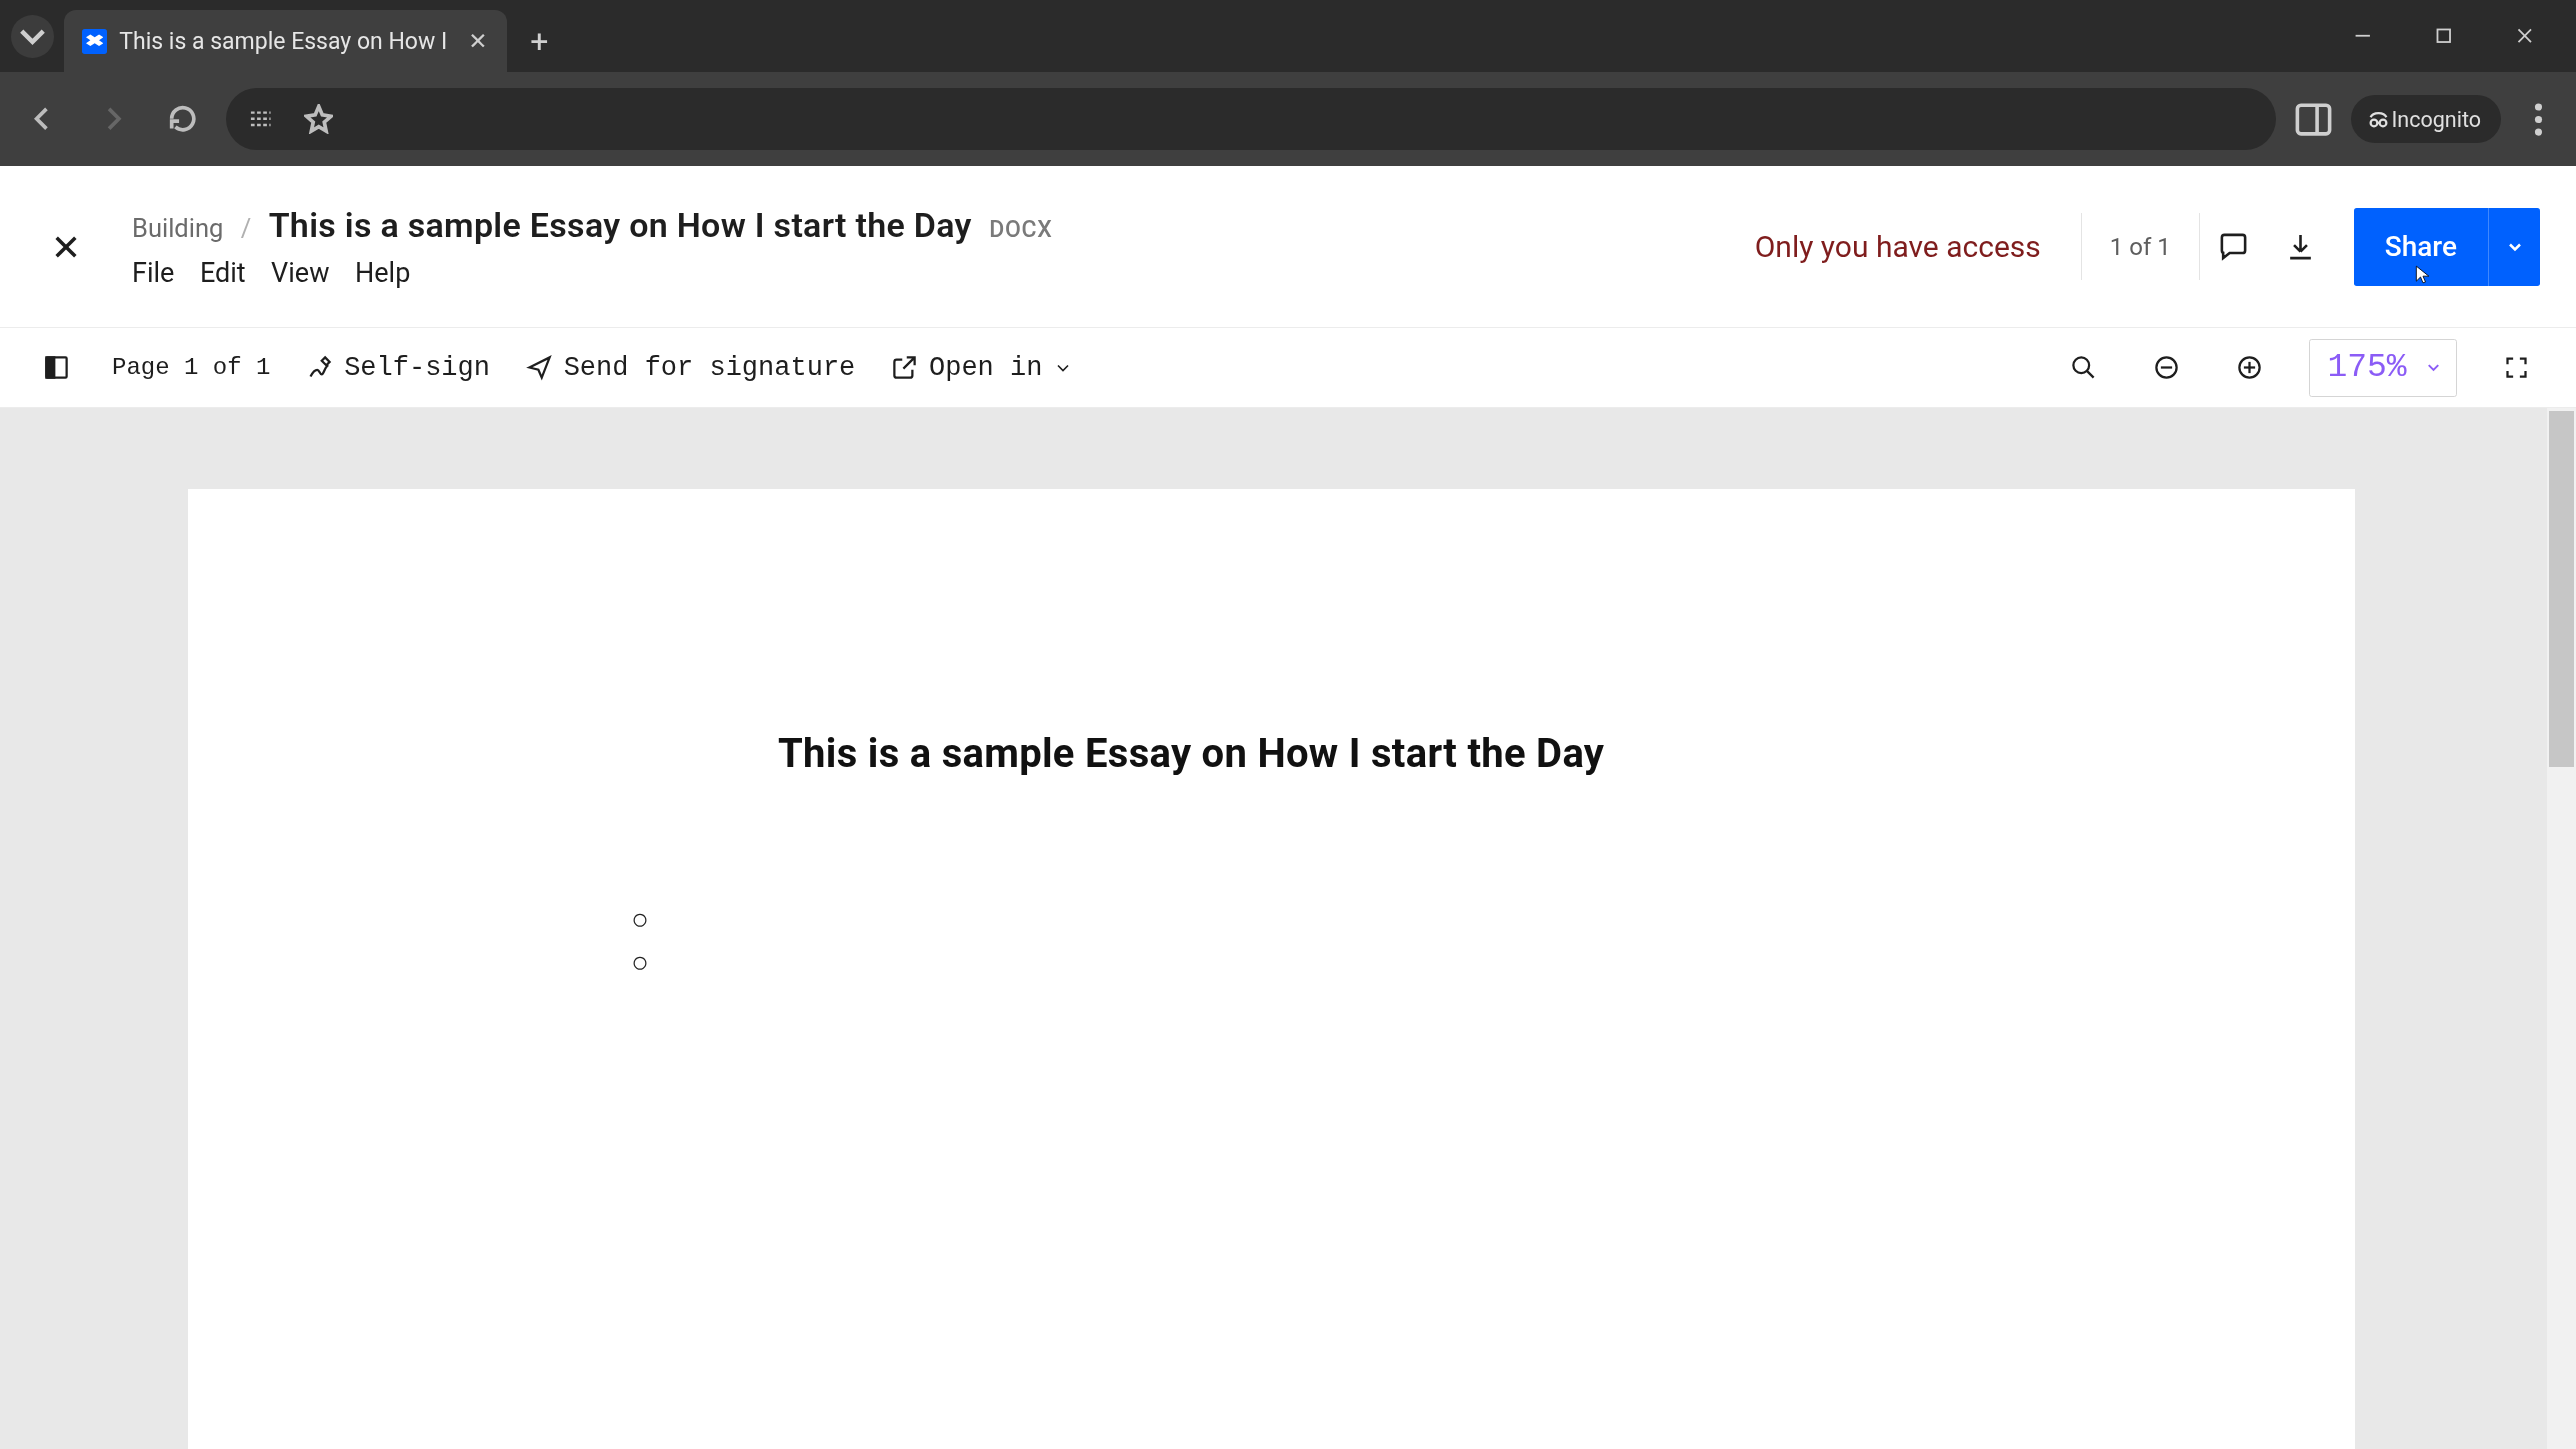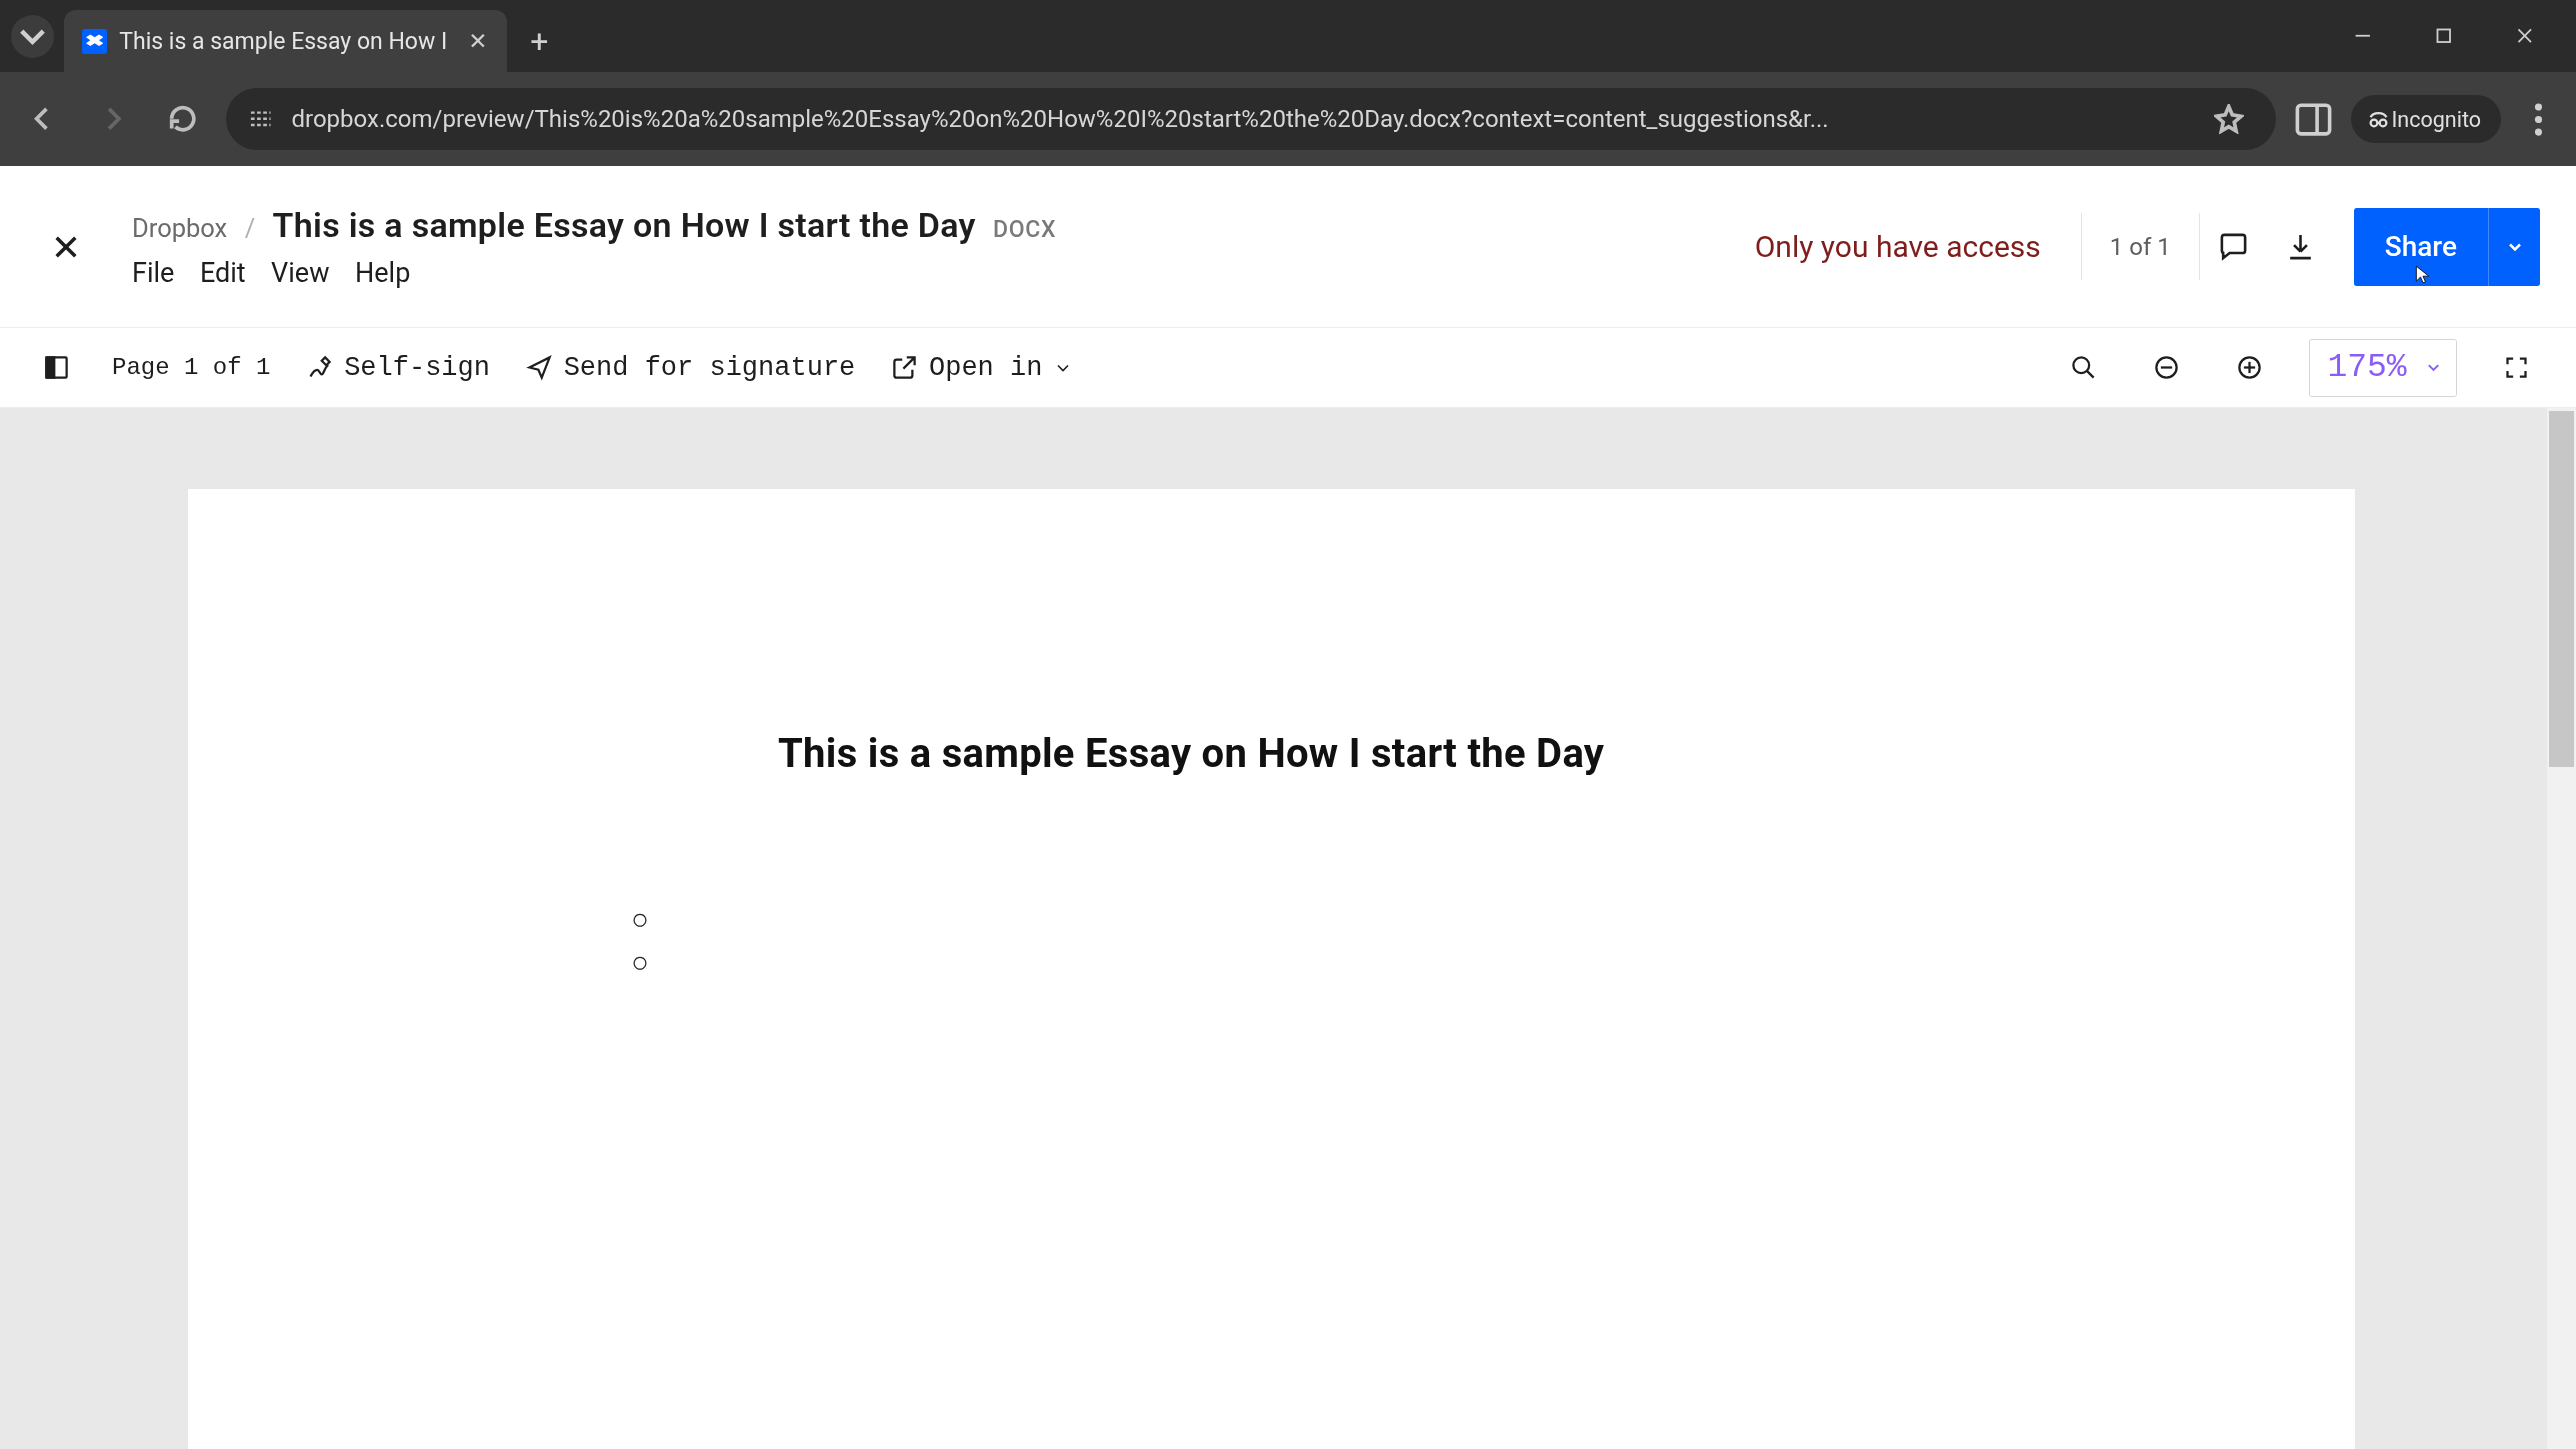--- a/index.html
+++ b/index.html
@@ -397,21 +397,20 @@
         <path d="M3 12a9 9 0 1 1 3 6.7"></path>
         <path d="M3 20v-6h6"></path>
       </svg>
   </div>
   <div class="address-bar">
     <span class="site-info">
       <svg viewBox="0 0 24 24" fill="none" stroke="currentColor" stroke-width="2">
           <path d="M4 7h16M4 12h16M4 17h16" stroke-dasharray="3 2"></path>
         </svg>
     </span>
-    <span class="url-text">dropbox.com/preview/This%20is%20a%20sample%20Essay%20on%20How%20I%20start%20the%20Day.docx?context=content_suggestions&amp;r...</span>
     <span class="nav-btn star-btn">
       <svg viewBox="0 0 24 24" fill="none" stroke="currentColor" stroke-width="2">
           <path d="M12 2l2.9 6.9L22 10l-5.5 4.8L18 22l-6-3.5L6 22l1.5-7.2L2 10l7.1-1.1L12 2z"></path>
         </svg>
     </span>
   </div>
   <div class="toolbar-icon">
     <svg viewBox="0 0 24 24" fill="none" stroke="currentColor" stroke-width="2">
         <rect x="3" y="4" width="18" height="16" rx="2"></rect>
         <line x1="14" y1="4" x2="14" y2="20"></line>
@@ -438,21 +437,21 @@
 
   <div class="app-header">
     <div class="close-preview">
       <svg viewBox="0 0 24 24" fill="none" stroke="currentColor">
           <line x1="4" y1="4" x2="20" y2="20"></line>
           <line x1="20" y1="4" x2="4" y2="20"></line>
         </svg>
     </div>
     <div class="header-left">
       <div class="breadcrumb-row">
-        <span class="breadcrumb-root">Dropbox</span>
+        <span class="breadcrumb-root">Building</span>
         <span class="breadcrumb-sep">/</span>
         <span class="breadcrumb-file">This is a sample Essay on How I start the Day</span>
         <span class="file-ext">DOCX</span>
       </div>
       <div class="menubar">
         <span>File</span>
         <span>Edit</span>
         <span>View</span>
         <span>Help</span>
       </div>

